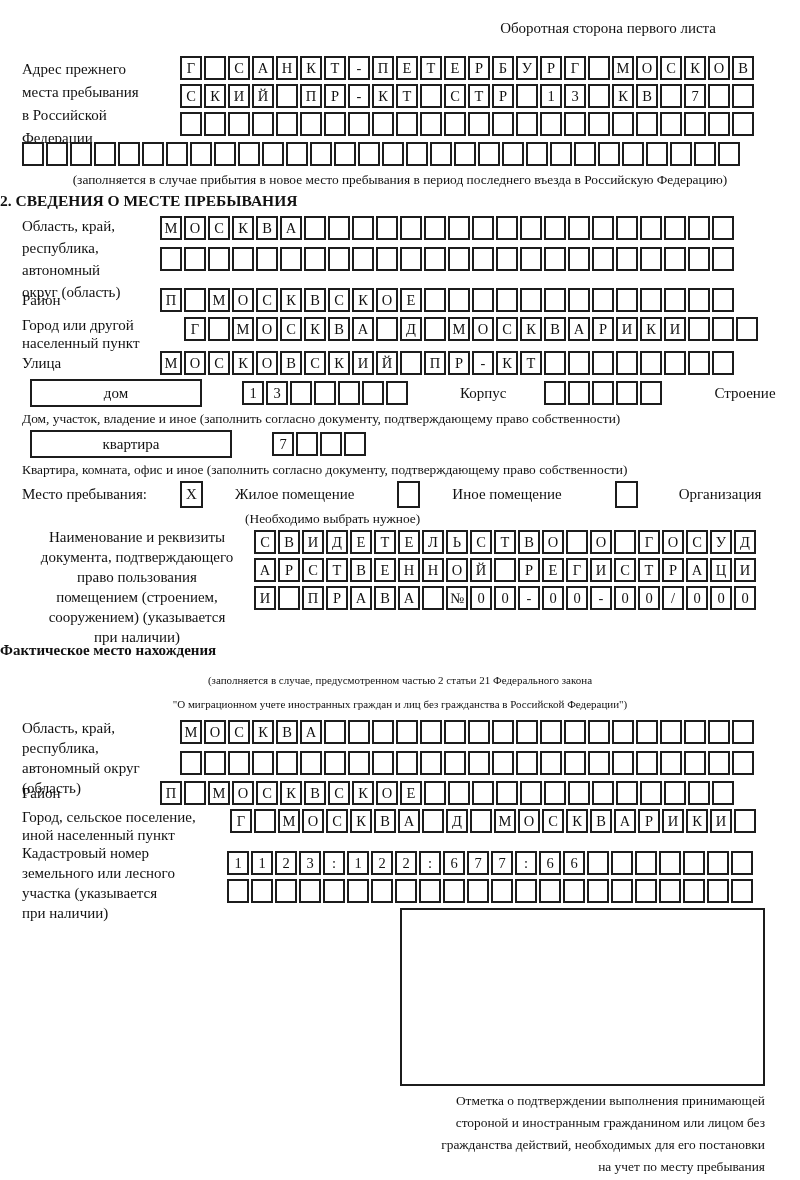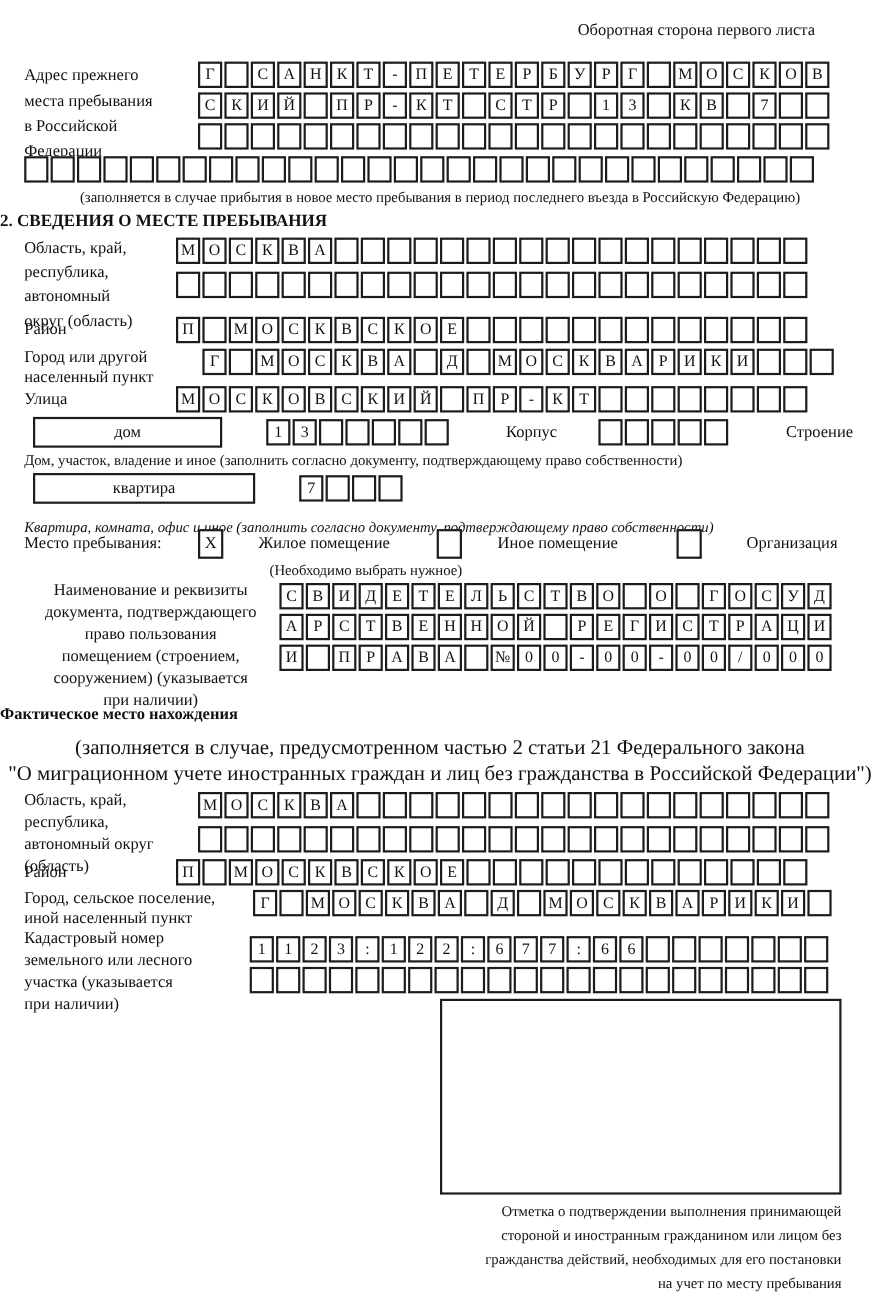--- a/index.html
+++ b/index.html
@@ -1,21 +1,21 @@
 <!DOCTYPE html>
 <html><head>
 <meta charset="utf-8">
 <style>
   * { margin:0; padding:0; box-sizing:border-box; }
   html,body { width:800px; height:1180px; background:#ffffff; }
   body { font-family:"Liberation Serif","DejaVu Serif",serif; color:#111; }
   .page { position:relative; width:800px; height:1180px; overflow:hidden; background:#fff; }
   .abs { position:absolute; }
 
-  .header-note { width:100%; text-align:right; padding-right:59px; font-size:15px; }
+  .header-note { width:100%; text-align:right; padding-right:84px; font-size:15px; }
 
   .label { font-size:15px; line-height:22px; }
   .lh18 { line-height:18px; }
   .lh20 { line-height:20px; }
   .lh23 { line-height:23px; }
 
   .cells { display:flex; }
   .cells + .cells { margin-top:4px; }
   .cells.gap7 + .cells { margin-top:7px; }
   .cell {
@@ -40,21 +40,21 @@
   .mesto-row { display:flex; align-items:center; font-size:15px; }
   .checkbox {
     width:23px; height:27px; border:2px solid #1c1c1c; background:#fff;
     display:flex; align-items:center; justify-content:center;
     font-size:15px; margin:0 11px 0 12px; flex:0 0 auto;
   }
   .opt-label { white-space:nowrap; margin-right:10px; }
 
   .stamp-box { width:365px; height:178px; border:2px solid #1c1c1c; background:#fff; }
   .stamp-caption { width:365px; text-align:right; font-size:13.4px; line-height:22px; }
-  .sub-lines { width:100%; text-align:center; font-size:19px; line-height:24px; }
+  .sub-lines { width:100%; text-align:center; font-size:11px; line-height:24px; }
 </style>
 </head>
 <body>
 
 <div class="page">
 
   <div class="abs header-note" style="top:20px; left:0;">Оборотная сторона первого листа</div>
 
   <div class="abs label lh23" style="top:58px; left:22px; width:158px;">
       <div>Адрес прежнего</div>
@@ -357,21 +357,21 @@
 
   <div class="abs boxrow" style="top:430px; left:30px;">
     <div class="widebox" style="width:202px; margin-right:8px;">квартира</div>
     <div class="cells">
         <span class="cell">7</span>
         <span class="cell"></span>
         <span class="cell"></span>
         <span class="cell"></span>
       </div>
   </div>
-  <div class="abs smallnote" style="top:472px; left:22px;font-style:italic;">Квартира, комната, офис и иное (заполнить согласно документу, подтверждающему право собственности)</div>
+  <div class="abs smallnote" style="top:462px; left:22px;">Квартира, комната, офис и иное (заполнить согласно документу, подтверждающему право собственности)</div>
 
   <div class="abs mesto-row" style="top:481px; left:22px;gap:21px;">
     <span>Место пребывания:</span>
     <span class="checkbox">X</span>
     <span class="opt-label">Жилое помещение</span>
     <span class="checkbox"></span>
     <span class="opt-label">Иное помещение</span>
     <span class="checkbox" style="margin-left:22px; margin-right:20px;"></span>
     <span class="opt-label">Организация</span>
   </div>

